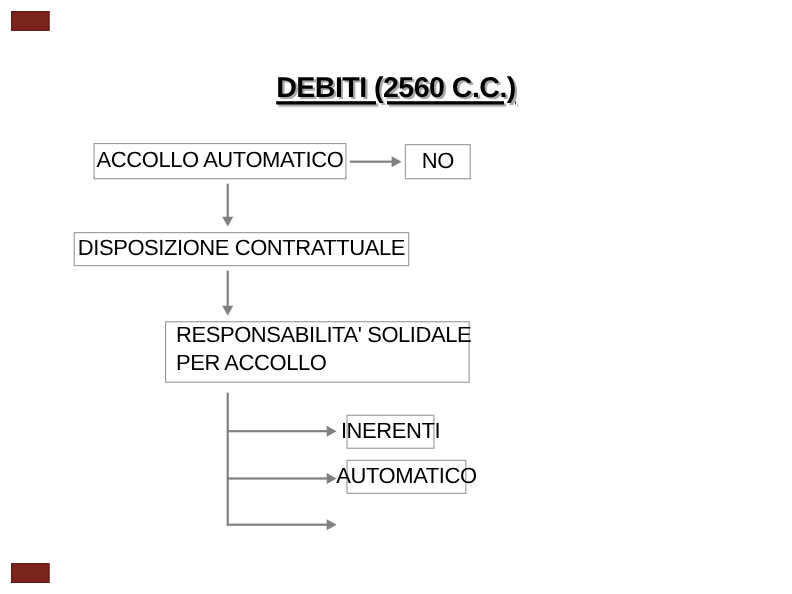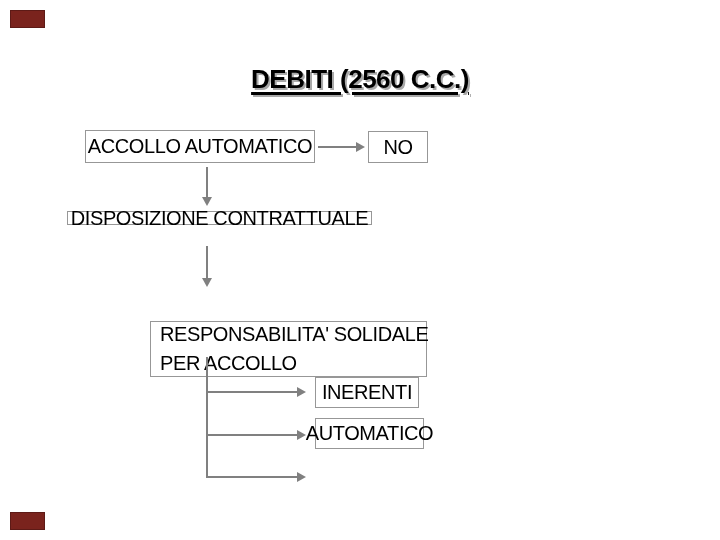--- a/index.html
+++ b/index.html
@@ -48,27 +48,27 @@
     color:var(--text-color);
     font-size:20px;
     letter-spacing:-0.4px;
     display:flex;
     align-items:center;
     justify-content:center;
     white-space:nowrap;
   }
   .node-accollo{left:85px;top:130px;width:230px;height:33px;}
   .node-no{left:368px;top:131px;width:60px;height:32px;}
-  .node-disposizione{left:67px;top:211px;width:305px;height:14px;}
+  .node-disposizione{left:67px;top:211px;width:305px;height:31px;}
   .node-responsabilita{
     left:150px;top:292px;width:277px;height:56px;
-    flex-direction:column;align-items:flex-start;justify-content:space-between;
-    padding-left:9px;line-height:25px;margin-top:29px;
+    flex-direction:column;align-items:flex-start;justify-content:flex-start;
+    padding-left:9px;line-height:25px;
   }
-  .node-inerenti{left:315px;top:377px;width:104px;height:31px;}
+  .node-inerenti{left:315px;top:377px;width:80px;height:31px;}
   .node-anteriori{left:315px;top:418px;width:109px;height:31px;}
   .node-risultanti{left:313px;top:460px;width:397px;height:30px;}
   .hline{position:absolute;height:2px;background:var(--arrow-color);}
   .vline{position:absolute;width:2px;background:var(--arrow-color);}
   .head-right{
     position:absolute;width:0;height:0;
     border-top:5px solid transparent;
     border-bottom:5px solid transparent;
     border-left:9px solid var(--arrow-color);
   }

